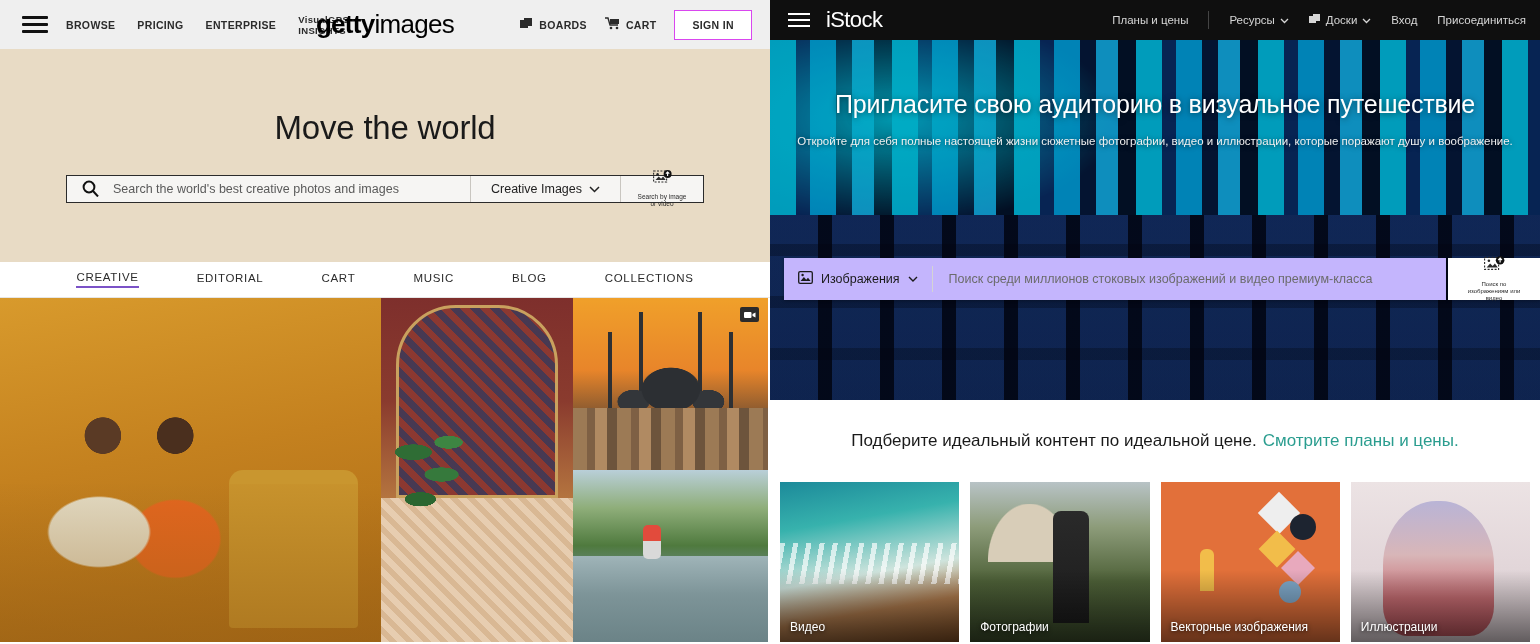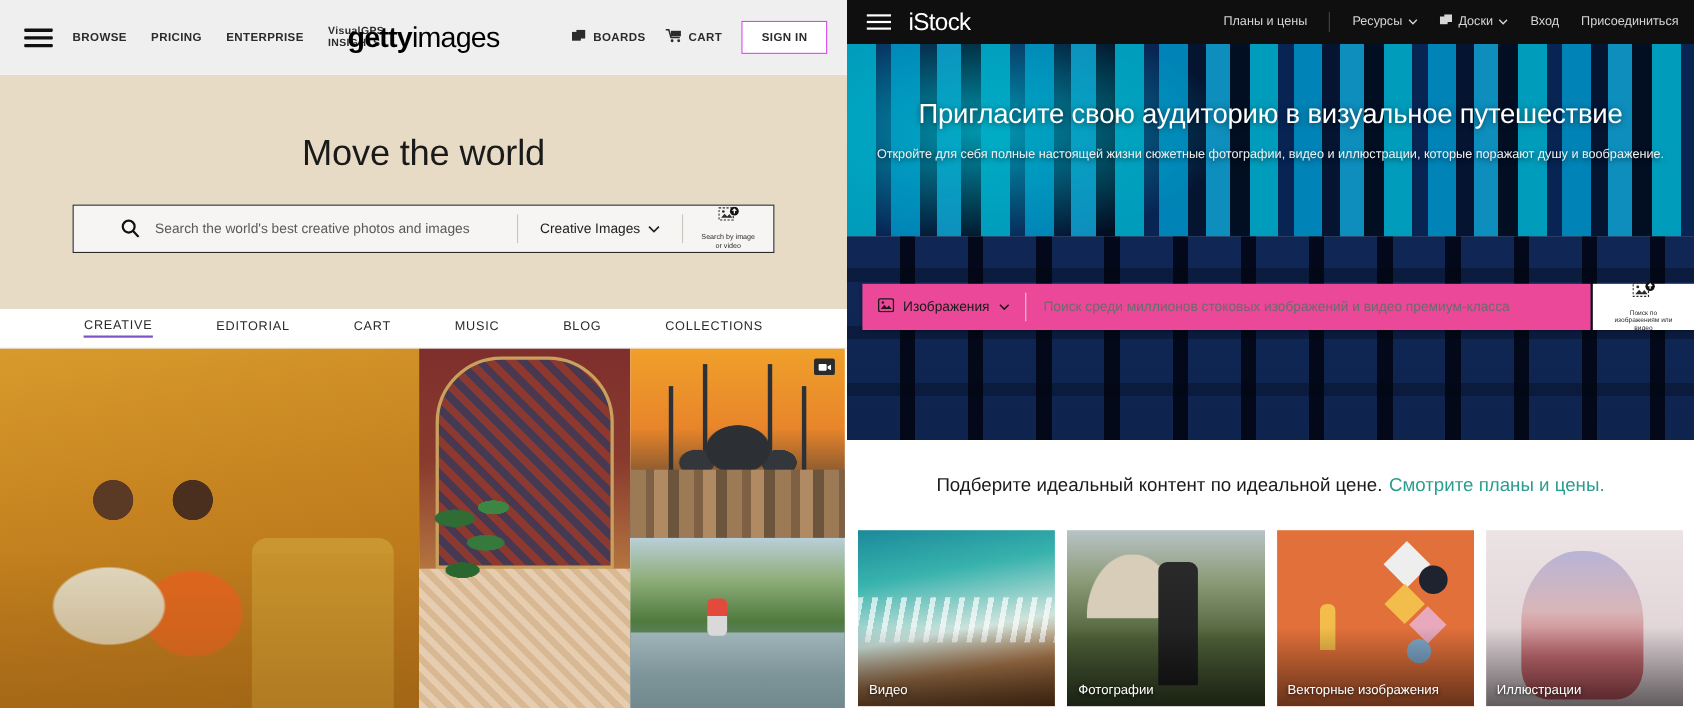--- a/index.html
+++ b/index.html
@@ -7,21 +7,21 @@
   body {
     font-family:"Liberation Sans", sans-serif;
     background:#fff;
     display:flex;
   }
 
   
   .getty { width:770px; height:644px; position:relative; overflow:hidden; background:#fff; }
 
   .getty-header {
-    height:68px; background:#efefef; display:flex; align-items:center;
+    height:49px; background:#efefef; display:flex; align-items:center;
     padding:0 18px 0 22px; position:relative;
   }
   .burger { width:26px; display:flex; flex-direction:column; gap:4px; cursor:pointer; }
   .burger span { display:block; height:3px; background:#111; border-radius:1px; }
 
   .g-nav { display:flex; align-items:center; gap:22px; margin-left:18px; }
   .g-nav a {
     font-size:10.5px; letter-spacing:.35px; color:#2b2b2b;
     text-decoration:none; font-weight:600; white-space:nowrap;
   }
@@ -45,22 +45,22 @@
   }
 
   .getty-hero {
     background:#e8dbc5; height:213px;
     display:flex; flex-direction:column; align-items:center; justify-content:center;
   }
   .getty-hero h1 {
     font-size:33px; font-weight:400; color:#1a1a1a; letter-spacing:-.2px; margin-bottom:28px;
   }
   .g-search {
-    width:638px; height:44px; background:#f6f5f3; border:1px solid #2b2b2b;
-    display:flex; align-items:center;padding-left:28px;
+    width:638px; height:28px; background:#f6f5f3; border:1px solid #2b2b2b;
+    display:flex; align-items:center;
   }
   .g-search .mag { width:46px; display:flex; align-items:center; justify-content:center; }
   .g-search input {
     flex:1; border:none; outline:none; background:transparent;
     font-size:12.5px; color:#3b3b3b; font-family:inherit;
   }
   .g-search input::placeholder { color:#5a5a5a; }
   .g-sep { width:1px; height:26px; background:#c9c6c0; }
   .g-drop {
     display:flex; align-items:center; gap:7px; padding:0 20px;
@@ -246,21 +246,21 @@
   .i-hero-text p {
     color:#f0f0f0; font-size:11.5px; margin-top:16px;
     text-shadow:0 1px 5px rgba(0,0,0,.6);
   }
 
   .i-searchwrap {
     position:absolute; left:14px; top:218px; right:0; z-index:5;
     display:flex; align-items:stretch; height:42px;
   }
   .i-searchbar {
-    flex:1; background:#ec4899; display:flex; align-items:center; height:42px;
+    flex:1; background:#c4b5fd; display:flex; align-items:center; height:42px;
     box-shadow:0 1px 3px rgba(0,0,0,.3);
   }
   .i-cat {
     display:flex; align-items:center; gap:8px; padding:0 14px;
     font-size:12.5px; color:#1a1a1a; cursor:pointer; white-space:nowrap;
   }
   .i-vsep { width:1px; height:26px; background:#d4d4d4; }
   .i-searchbar input {
     flex:1; border:none; outline:none; background:transparent; padding:0 16px;
     font-size:12.5px; color:#333; font-family:inherit;

